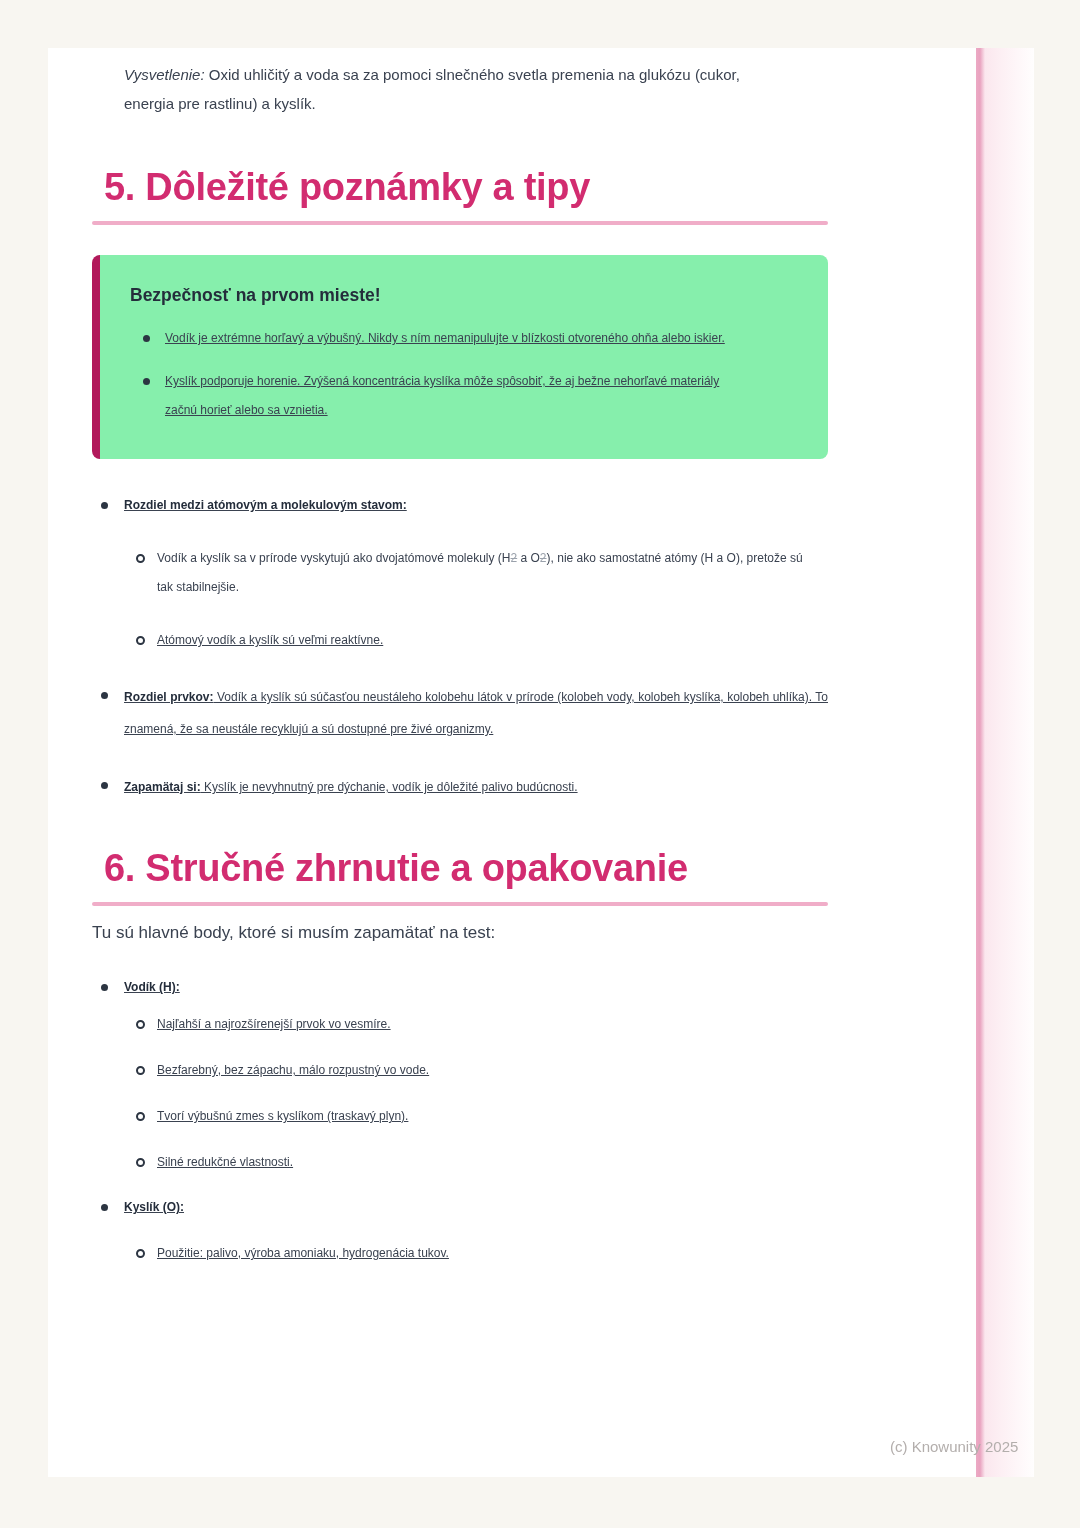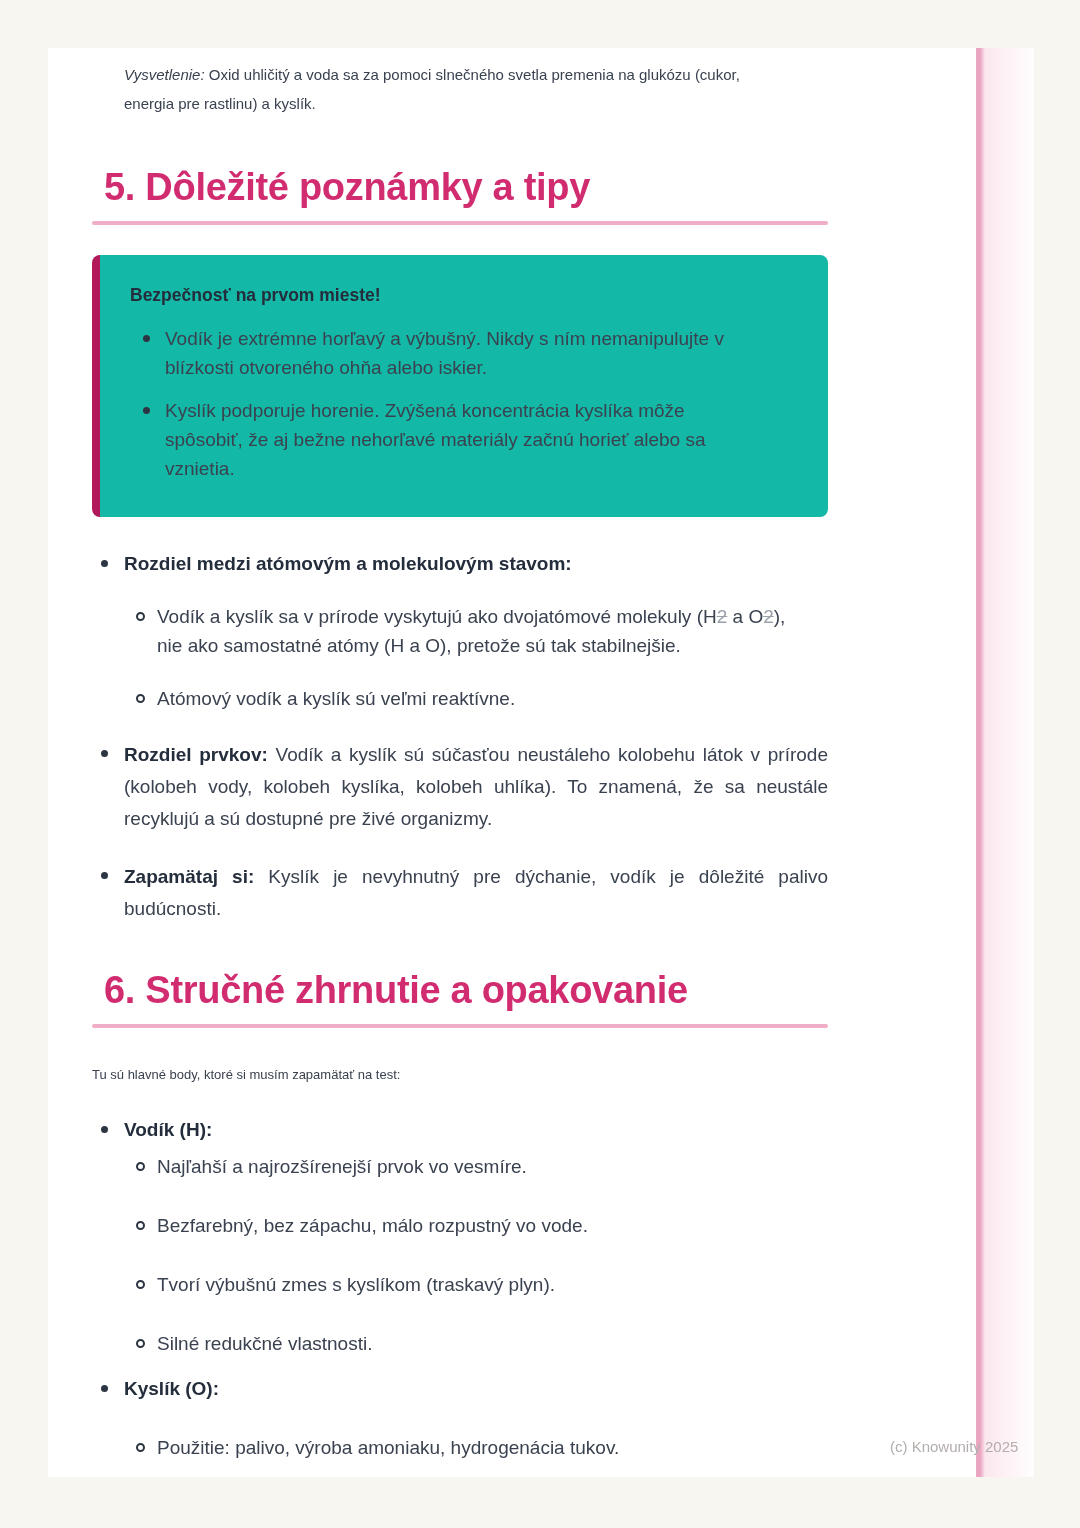--- a/index.html
+++ b/index.html
@@ -49,36 +49,37 @@
   .h-sec5 { margin-top: 50px; }
   .h-sec6 { margin-top: 46px; }
   .rule {
     height: 4px;
     background: #f0adc8;
     border-radius: 2px;
     margin-top: 15px;
   }
   .callout {
     margin-top: 30px;
-    background: #14b8a6;
+    background: #86efac;
     border-left: 8px solid #b2195b;
     border-radius: 8px;
     padding: 26px 30px 34px 30px;
   }
   .callout-title {
     margin: 0 0 10px 0;
     font-weight: 700;
     color: #242d3b;
     font-size: 17.5px;
     line-height: 29px;
   }
   .li {
     position: relative;
-    font-size: 19px;
+    font-size: 12px;
     line-height: 29px;
+    text-decoration: underline;
   }
   .c-li { padding-left: 35px; margin-top: 14px; max-width: 610px; }
   .c-li .dot { left: 13px; }
   .dot {
     position: absolute;
     top: 11px;
     width: 7px;
     height: 7px;
     border-radius: 50%;
     background: #2c3542;
@@ -94,22 +95,22 @@
   }
   .l1 { padding-left: 32px; margin-top: 26px; }
   .l1 .dot { left: 9px; }
   .l2 { padding-left: 65px; margin-top: 24px; }
   .l2 .circ { left: 44px; }
   .mt-first { margin-top: 32px; }
   .narrow { max-width: 655px; display: inline-block; }
   .just { text-align: justify; line-height: 32px; }
   .bold-lead { font-weight: 700; color: #242d3b; }
   .strike { color: #9aa1ab; text-decoration: line-through; }
-  .summary { margin: 32px 0 0 0; font-size: 13px; line-height: 29px; }
-  .sub-item { margin-top: 30px; }
+  .summary { margin: 12px 0 0 0; font-size: 17px; line-height: 29px; }
+  .sub-item { margin-top: 17px; }
   .sub-first { margin-top: 8px; }
   .last-lead { margin-top: 16px; }
   .footer {
     position: absolute;
     left: 890px;
     top: 1437px;
     font-size: 15px;
     color: #b3aeac;
     line-height: 20px;
     white-space: nowrap;

